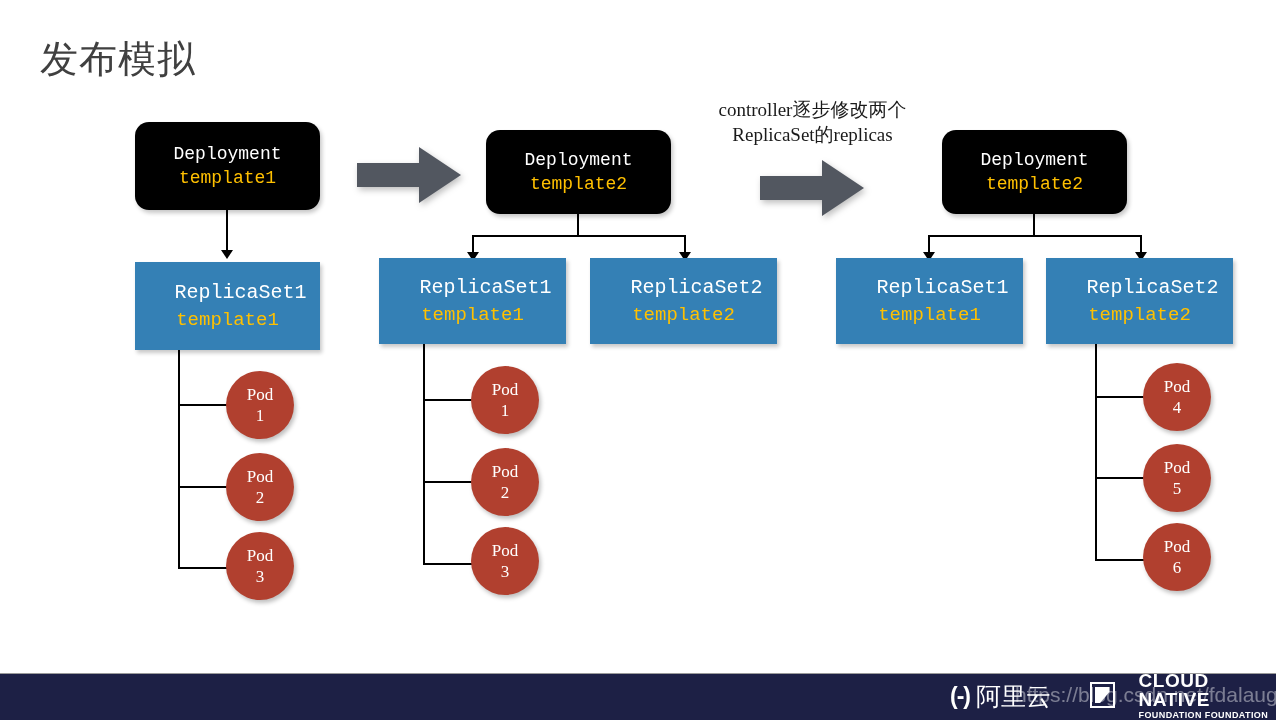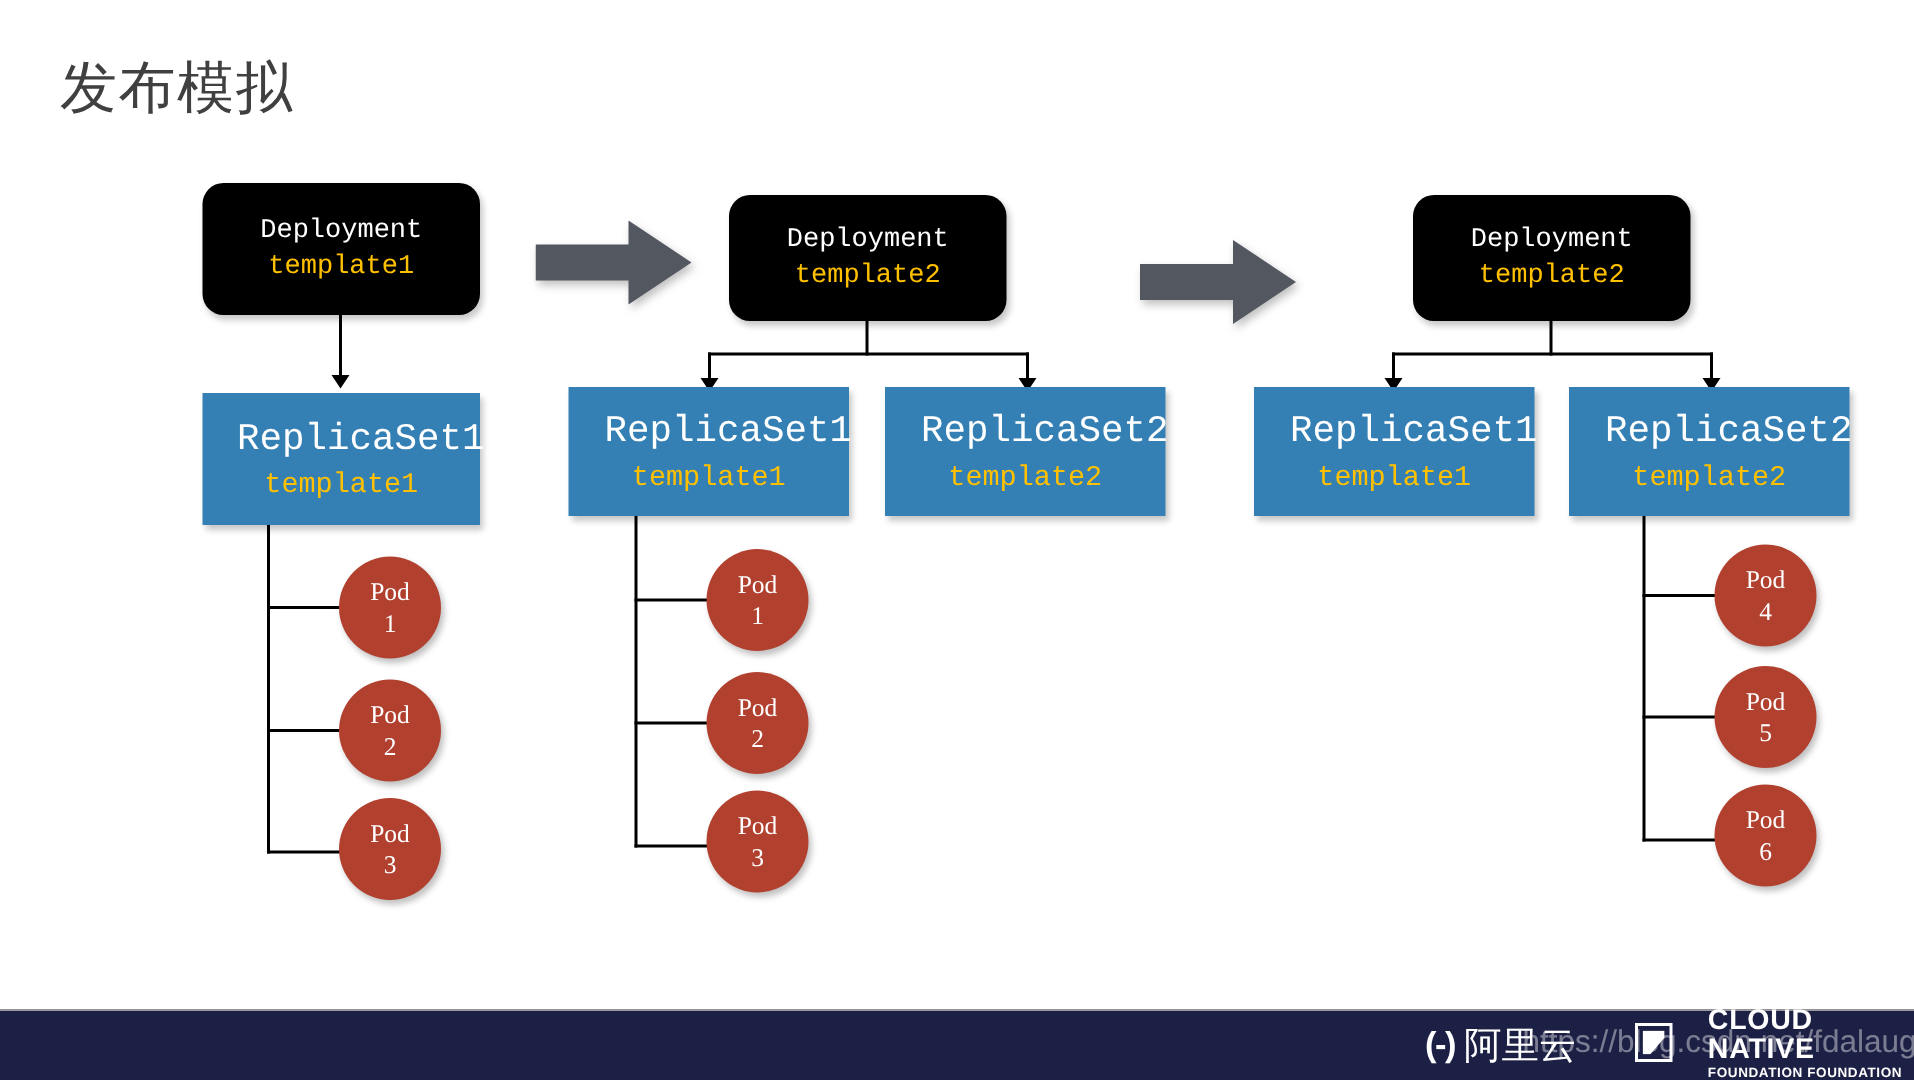--- a/index.html
+++ b/index.html
@@ -32,21 +32,21 @@
     box-shadow:2px 3px 4px rgba(0,0,0,.22);
   }
   .node .l1{color:#ffffff;}
   .node .l2{color:#ffc000;}
 
   .node.green{background:#000000;border-radius:14px;}
   .node.blue{background:#3480b5;border-radius:0;}
 
   .node.green .l1{font-size:18px;line-height:1.35;}
   .node.green .l2{font-size:18px;line-height:1.35;}
-  .node.blue  .l1{font-size:25px;line-height:1.38;margin-left:26px;}
+  .node.blue  .l1{font-size:20px;line-height:1.38;margin-left:26px;}
   .node.blue  .l2{font-size:19px;line-height:1.38;}
 
   
   .pod{
     position:absolute;
     width:68px;height:68px;border-radius:50%;
     background:#b1402f;
     color:#ffffff;
     display:flex;flex-direction:column;
     align-items:center;justify-content:center;
@@ -201,20 +201,22 @@
   </div>
   <div class="pod" style="left:471px;top:448px;">
     <span>Pod</span>
     <span class="pn">2</span>
   </div>
   <div class="pod" style="left:471px;top:527px;">
     <span>Pod</span>
     <span class="pn">3</span>
   </div>
 
+  <div class="caption" style="left:680px;top:97px;width:265px;">controller逐步修改两个
+ReplicaSet的replicas</div>
   <svg class="bigarrow" xmlns="http://www.w3.org/2000/svg" style="left:760px;top:160px;" width="104" height="56" viewBox="0 0 104 56">
     <polygon points="0,16 62,16 62,0 104,28 62,56 62,40 0,40" fill="#525760"></polygon>
   </svg>
 
   <div class="node green" style="left:942px;top:130px;width:185px;height:84px;">
     <span class="l1">Deployment</span>
     <span class="l2">template2</span>
   </div>
 
   <div class="ln v" style="left:1033px;top:214px;height:23px;"></div>

